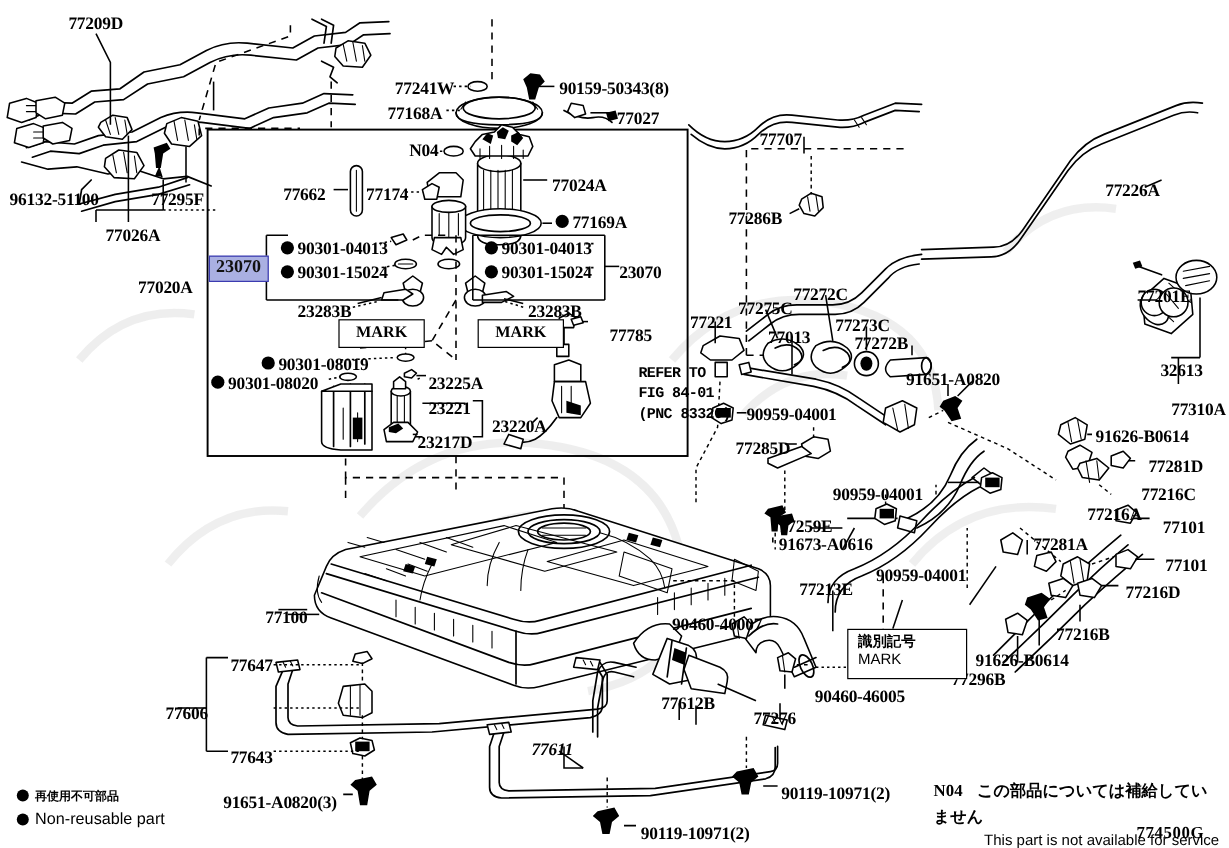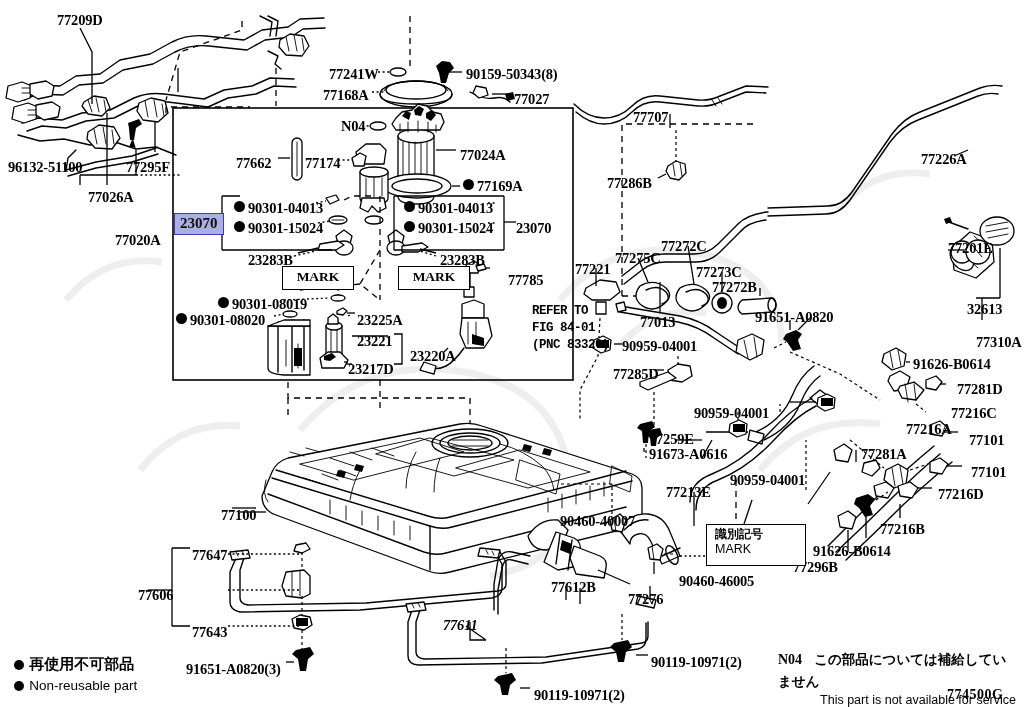--- a/index.html
+++ b/index.html
@@ -83,21 +83,21 @@
     font-weight:400;
     font-size:12.5px;
     display:block;
     margin-top:2px;
   }
   .legend{
     position:absolute;
     font-size:13px;
     line-height:1.45;
   }
-  .legend .jp{font-family:"DejaVu Sans", sans-serif;font-weight:700;font-size:15px;}
+  .legend .jp{font-family:"DejaVu Sans", sans-serif;font-weight:700;font-size:10px;}
   .legend .en{font-family:"Liberation Sans", sans-serif;font-weight:400;font-size:13.5px;}
   .note{
     position:absolute;
     line-height:1.35;
   }
   .note .n1{font-family:"DejaVu Sans", sans-serif;font-weight:700;font-size:13.5px;}
   .note .n2{font-family:"Liberation Sans", sans-serif;font-weight:400;font-size:12.5px;display:block;text-align:right;margin-top:1px;}
   .note .code{font-family:"Liberation Serif", serif;font-weight:700;font-size:14px;}
 </style>
 </head>
@@ -628,21 +628,21 @@
       <div class="lbl" style="left: 357px; top: 313px;">23225A</div>
       <div class="lbl" style="left: 357px; top: 334px;">23221</div>
       <div class="lbl" style="left: 410px; top: 349px;">23220A</div>
       <div class="lbl" style="left: 348px; top: 362px;">23217D</div>
       <div class="lbl" style="left: 633px; top: 110px;">77707</div>
       <div class="lbl" style="left: 607px; top: 176px;">77286B</div>
       <div class="lbl" style="left: 921px; top: 152px;">77226A</div>
       <div class="lbl" style="left: 575px; top: 262px;">77221</div>
       <div class="lbl" style="left: 615px; top: 251px;">77275C</div>
       <div class="lbl" style="left: 661px; top: 239px;">77272C</div>
-      <div class="lbl" style="left: 640px; top: 275px; margin-top: 40px;">77013</div>
+      <div class="lbl" style="left: 640px; top: 275px;">77013</div>
       <div class="lbl" style="left: 696px; top: 265px;">77273C</div>
       <div class="lbl" style="left: 712px; top: 280px;">77272B</div>
       <div class="lbl" style="left: 755px; top: 310px;">91651-A0820</div>
       <div class="lbl" style="left: 622px; top: 339px;">90959-04001</div>
       <div class="lbl" style="left: 613px; top: 367px;">77285D</div>
       <div class="lbl" style="left: 694px; top: 406px;">90959-04001</div>
       <div class="lbl" style="left: 649px; top: 432px;">77259E</div>
       <div class="lbl" style="left: 730px; top: 473px;">90959-04001</div>
       <div class="lbl" style="left: 649px; top: 447px;">91673-A0616</div>
       <div class="lbl" style="left: 948px; top: 241px;">77201E</div>

